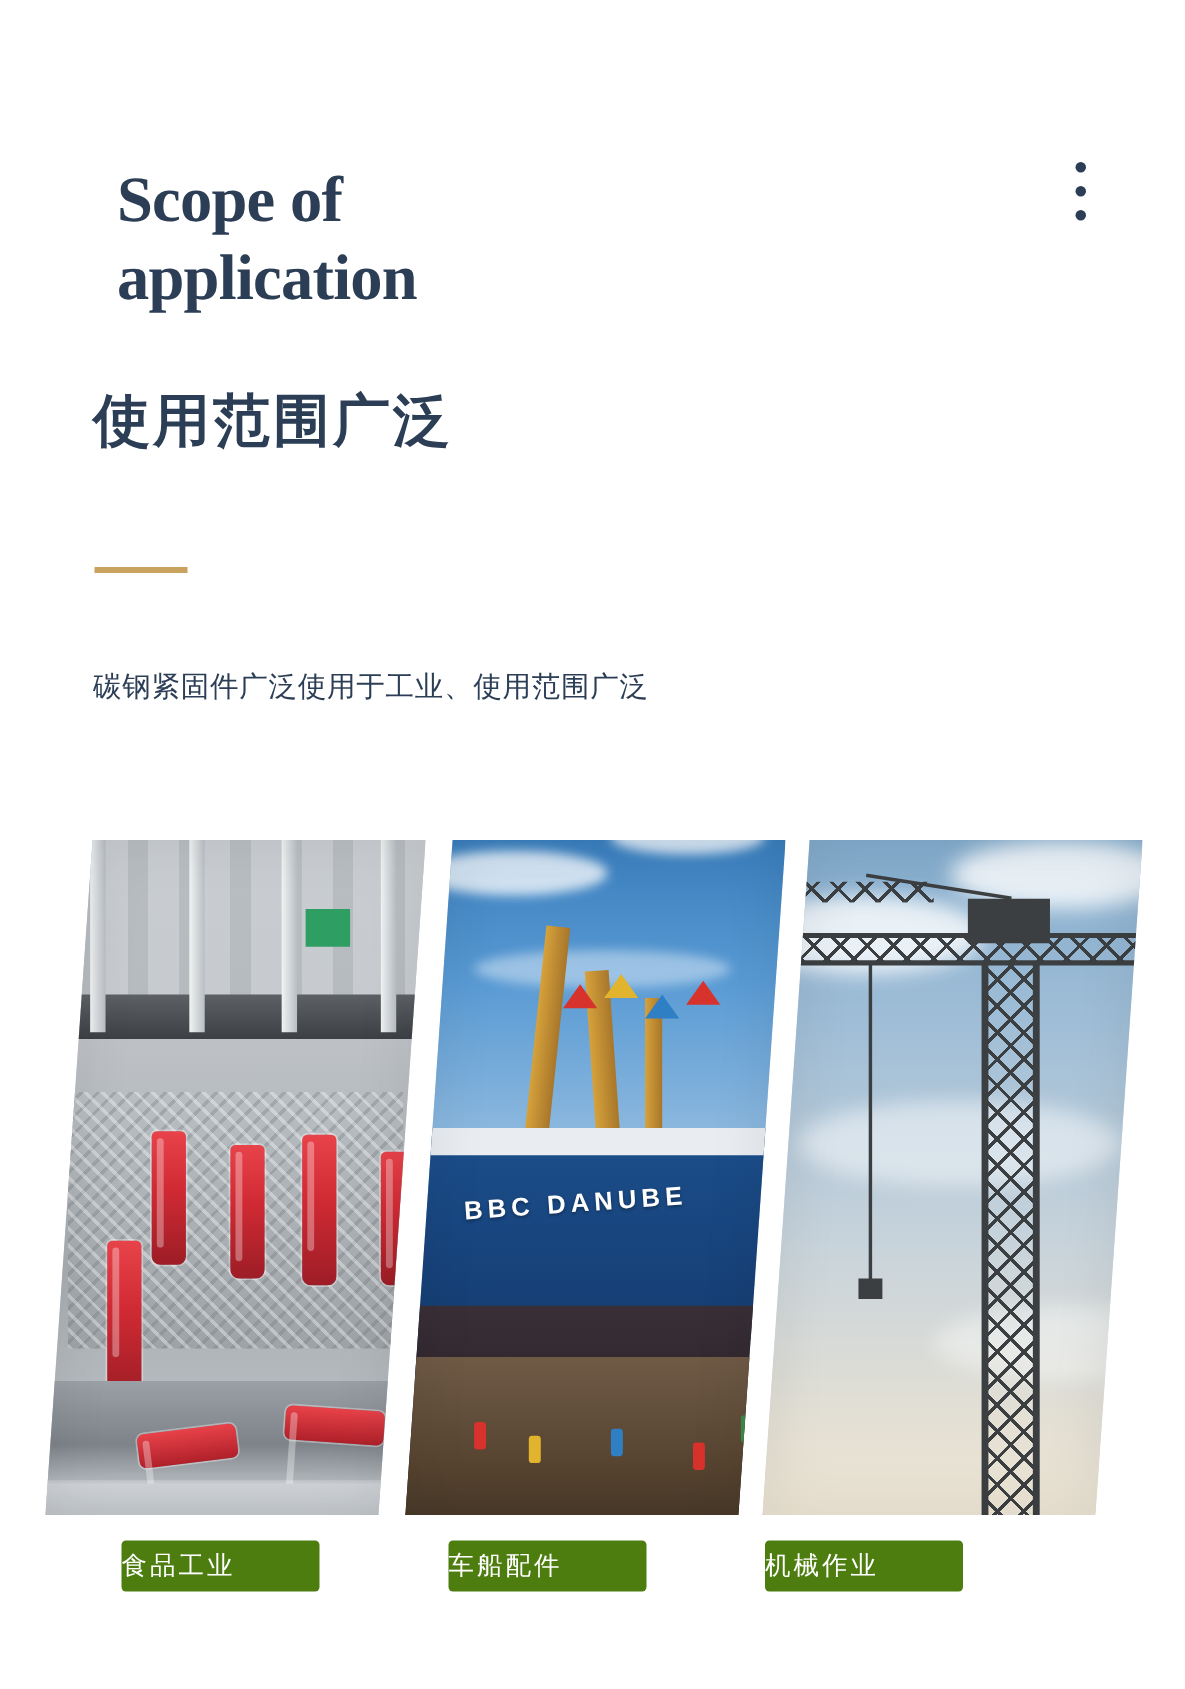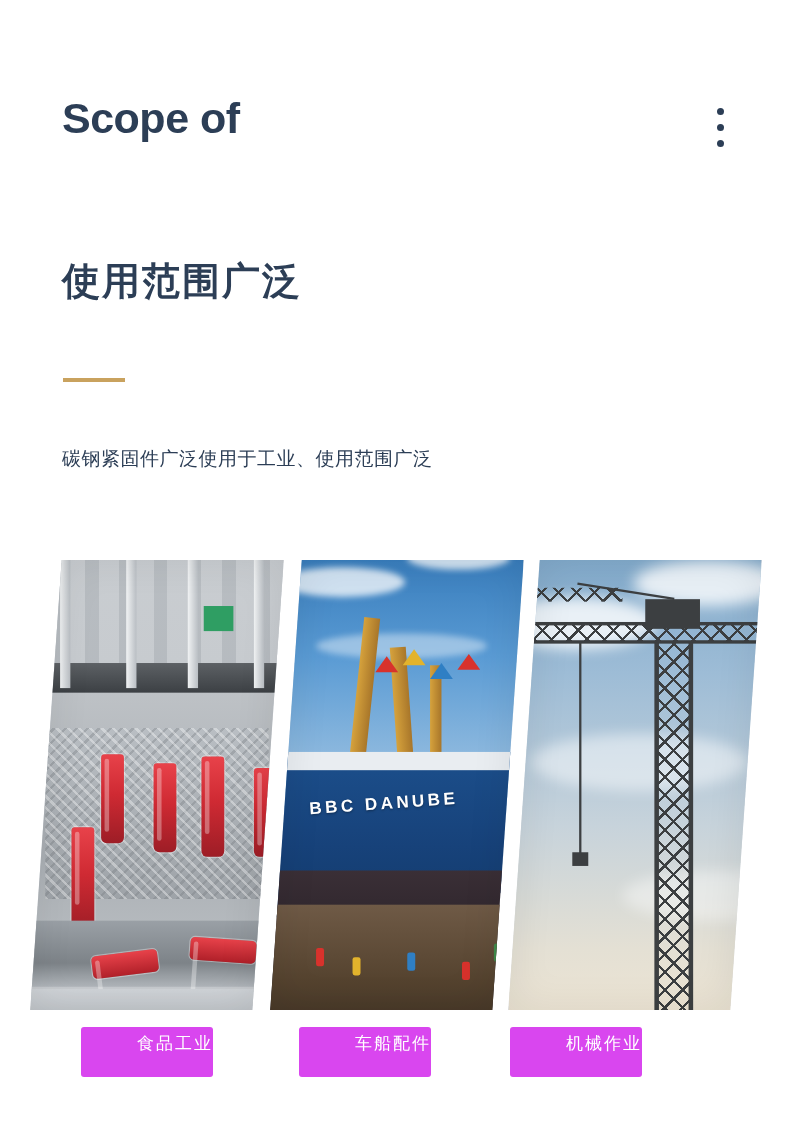--- a/index.html
+++ b/index.html
@@ -30,21 +30,22 @@
     width: 690px;
   }
 
   .title-en {
     font-size: 43px;
     line-height: 52px;
     font-weight: bold;
     color: #2c3e56;
     letter-spacing: -0.5px;
     max-width: 420px;
-    margin: 0;
+    margin: 16px;
+    font-family: Liberation Serif, serif;
   }
 
   .dots-menu {
     position: absolute;
     right: 28px;
     top: 16px;
     width: 8px;
     display: flex;
     flex-direction: column;
     align-items: center;
@@ -255,41 +256,42 @@
   .chips {
     position: absolute;
     left: 46px;
     top: 1027px;
     width: 700px;
     height: 34px;
   }
   .chip {
     position: absolute;
     top: 0;
-    height: 50px;
+    height: 34px;
     line-height: 34px;
-    background: #d946ef;
+    background: #4d7c0f;
     color: #ffffff;
     font-size: 17px;
     letter-spacing: 2px;
-    text-align: right;
+    text-align: left;
     border-radius: 3px;
   }
   .chip.c1 { left: 35px;  width: 132px; }
   .chip.c2 { left: 253px; width: 132px; }
   .chip.c3 { left: 464px; width: 132px; }
 </style>
 </head>
 <body>
 
 <div class="page">
 
   <div class="header">
     <h1 class="title-en">
       <span>Scope of</span><br>
+      <span>application</span>
     </h1>
     <div class="dots-menu">
       <span></span>
       <span></span>
       <span></span>
     </div>
   </div>
 
   <div class="title-cn">使用范围广泛</div>
 

